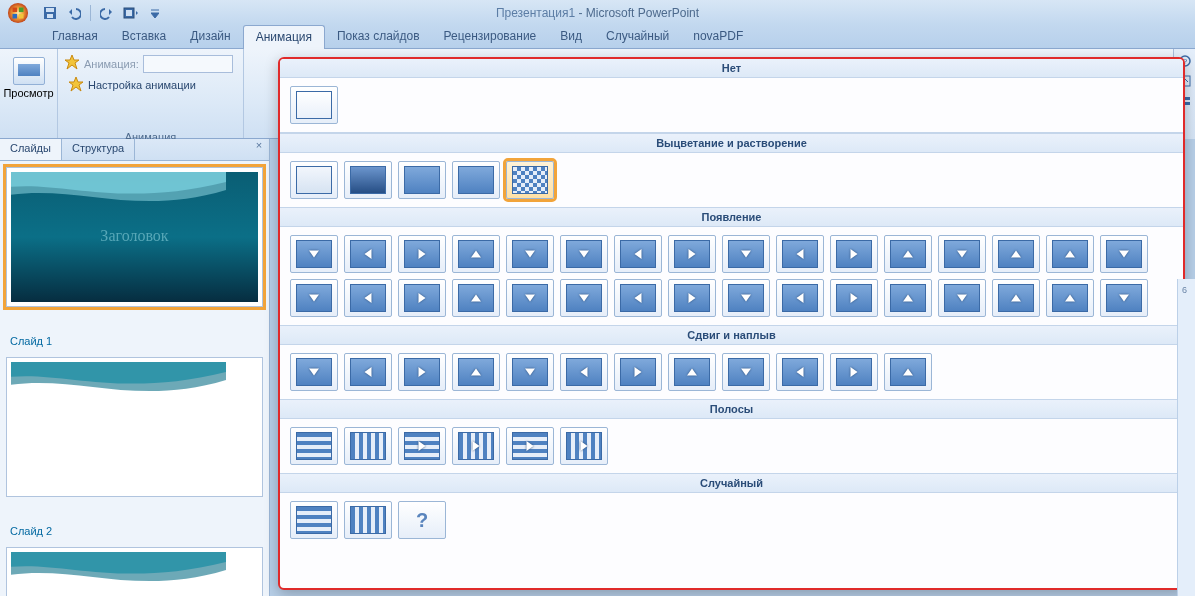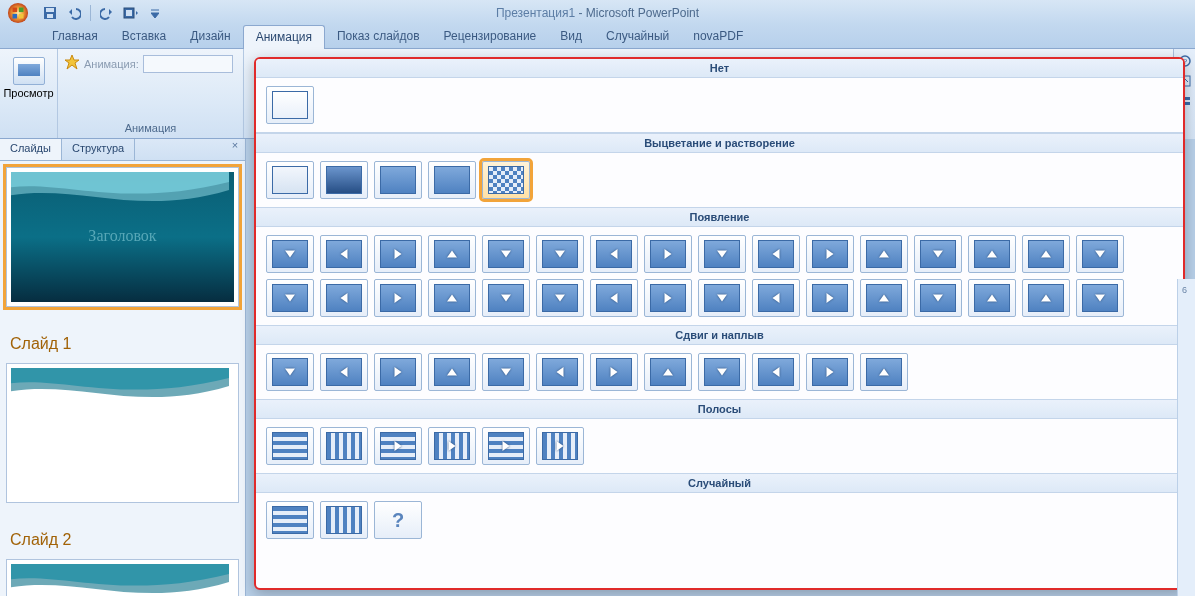--- a/index.html
+++ b/index.html
@@ -28,33 +28,33 @@
   .preview-btn .ic { width:32px; height:28px; background:linear-gradient(#fff,#cfe0f3); border:1px solid #92b0d6; border-radius:2px; position:relative;}
   .preview-btn .ic::after{content:""; position:absolute; left:4px; right:4px; top:6px; height:12px; background:linear-gradient(#7fa9db,#4f82c1);}
   .anim-row { display:flex; align-items:center; gap:4px; height:22px; }
   .anim-label { color:#8a9bb1; }
   .anim-select { width:90px; height:18px; border:1px solid #a8bddb; background:#f5f9fd;}
   .custom-anim { display:flex; align-items:center; gap:4px; cursor:pointer; padding:2px 4px; color:#2a4870;}
   .star { width:16px; height:16px; }
   
   
   .workspace { display:flex; height:calc(596px - 25px - 24px - 90px); }
-  .left-panel { width:246px; background:#eef4fb; border-right:1px solid #9bb6d6; display:flex; flex-direction:column; }
+  .left-panel { width:270px; background:#eef4fb; border-right:1px solid #9bb6d6; display:flex; flex-direction:column; }
   .panel-tabs { height:22px; display:flex; background:linear-gradient(#dbe8f7,#cfe0f3); border-bottom:1px solid #9bb6d6; font-size:11px;}
   .panel-tab { padding:3px 10px; border-right:1px solid #9bb6d6; color:#2a4870; cursor:pointer;}
   .panel-tab.active { background:#eef4fb; }
   .panel-close { margin-left:auto; width:20px; text-align:center; color:#5a789f; cursor:pointer;}
   .thumbs { flex:1; overflow:auto; padding:6px; }
   .thumb { border:1px solid #b0c4de; background:#fff; margin-bottom:22px; position:relative;}
   .thumb.selected { outline:3px solid #f2a43a; }
   .thumb-inner { height:130px; margin:4px; position:relative; overflow:hidden;}
   .wave-bg { position:absolute; inset:0; background:linear-gradient(#0a5e74,#0b6f87 50%,#062d40);}
   .wave-top { position:absolute; top:0; left:-10%; right:-10%; height:40px;}
   .thumb-title-dark { position:absolute; width:100%; text-align:center; top:55px; font-size:16px; color:#57a7b7; font-family:Georgia,serif;}
-  .thumb-label { font-size:16px; color:#a16207; padding:6px 4px 10px 4px;}
+  .thumb-label { font-size:11px; color:#0369a1; padding:6px 4px 10px 4px;}
   .wave-bg-light{position:absolute; inset:0; background:#fff;}
   
   
   .gallery-wrap { flex:1; position:relative; background:#b7cfe8; }
   .gallery-panel { position:absolute; left:8px; right:10px; top:-82px; bottom:6px; border:2px solid #e02a2a; border-radius:6px; background:#fdfdff; overflow:hidden; box-shadow:0 4px 14px rgba(0,0,0,.25);text-align:center;}
   .gallery-top-section { border-bottom:1px solid #c4d5ea; }
   .section-header { background:linear-gradient(#eaf1fb,#dde9f7); color:#2a4c78; font-weight:bold; font-size:11px; padding:3px 10px; border-bottom:1px solid #c4d5ea; border-top:1px solid #c4d5ea;}
   .section-header:first-child{border-top:none;}
   .section-body { padding:8px 10px; display:flex; flex-wrap:wrap; gap:6px; }
   .trans-item { width:48px; height:38px; border:1px solid #9bb6d6; background:linear-gradient(#fff,#e6eef9); border-radius:2px; display:flex; align-items:center; justify-content:center; cursor:pointer; position:relative; overflow:hidden;}
@@ -162,20 +162,26 @@
   </div>
   <div class="ribbon-group" style="width:186px">
     <div>
       <div class="anim-row">
         <span><svg class="star" viewBox="0 0 16 16">
               <path d="M8 0l2 5h5l-4 3 2 6-5-4-5 4 2-6-4-3h5z" fill="#f2c43a" stroke="#c98a12"></path>
             </svg></span>
         <span class="anim-label">Анимация:</span>
         <div class="anim-select"></div>
       </div>
+      <div class="custom-anim">
+        <svg class="star" viewBox="0 0 16 16">
+            <path d="M8 0l2 5h5l-4 3 2 6-5-4-5 4 2-6-4-3h5z" fill="#f2c43a" stroke="#c98a12"></path>
+          </svg>
+        <span>Настройка анимации</span>
+      </div>
     </div>
     <div class="ribbon-group-title">Анимация</div>
   </div>
 </div>
 
 <div class="right-strip">
   <div>
       <svg width="12" height="12" viewBox="0 0 12 12">
         <circle cx="6" cy="6" r="5" fill="none" stroke="#3b6aa6" stroke-width="1.5"></circle>
         <text x="6" y="9" text-anchor="middle" font-size="8" fill="#3b6aa6">?</text>

